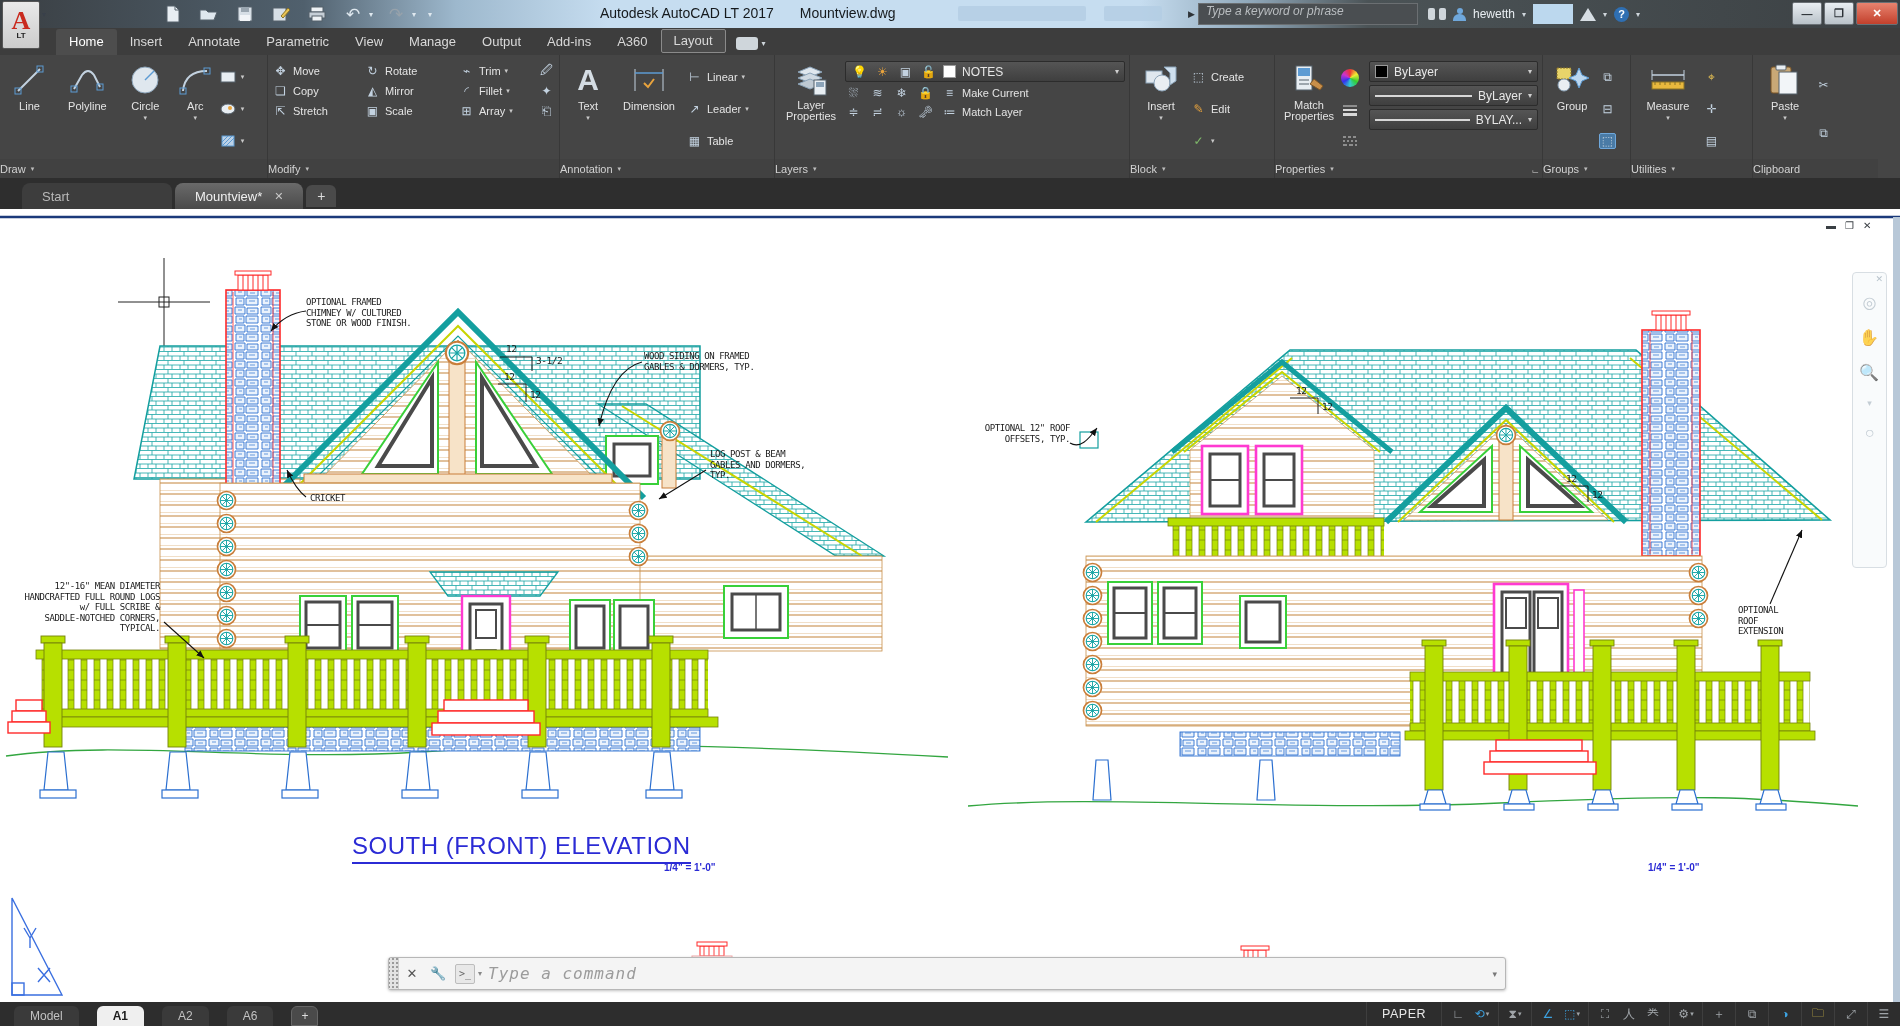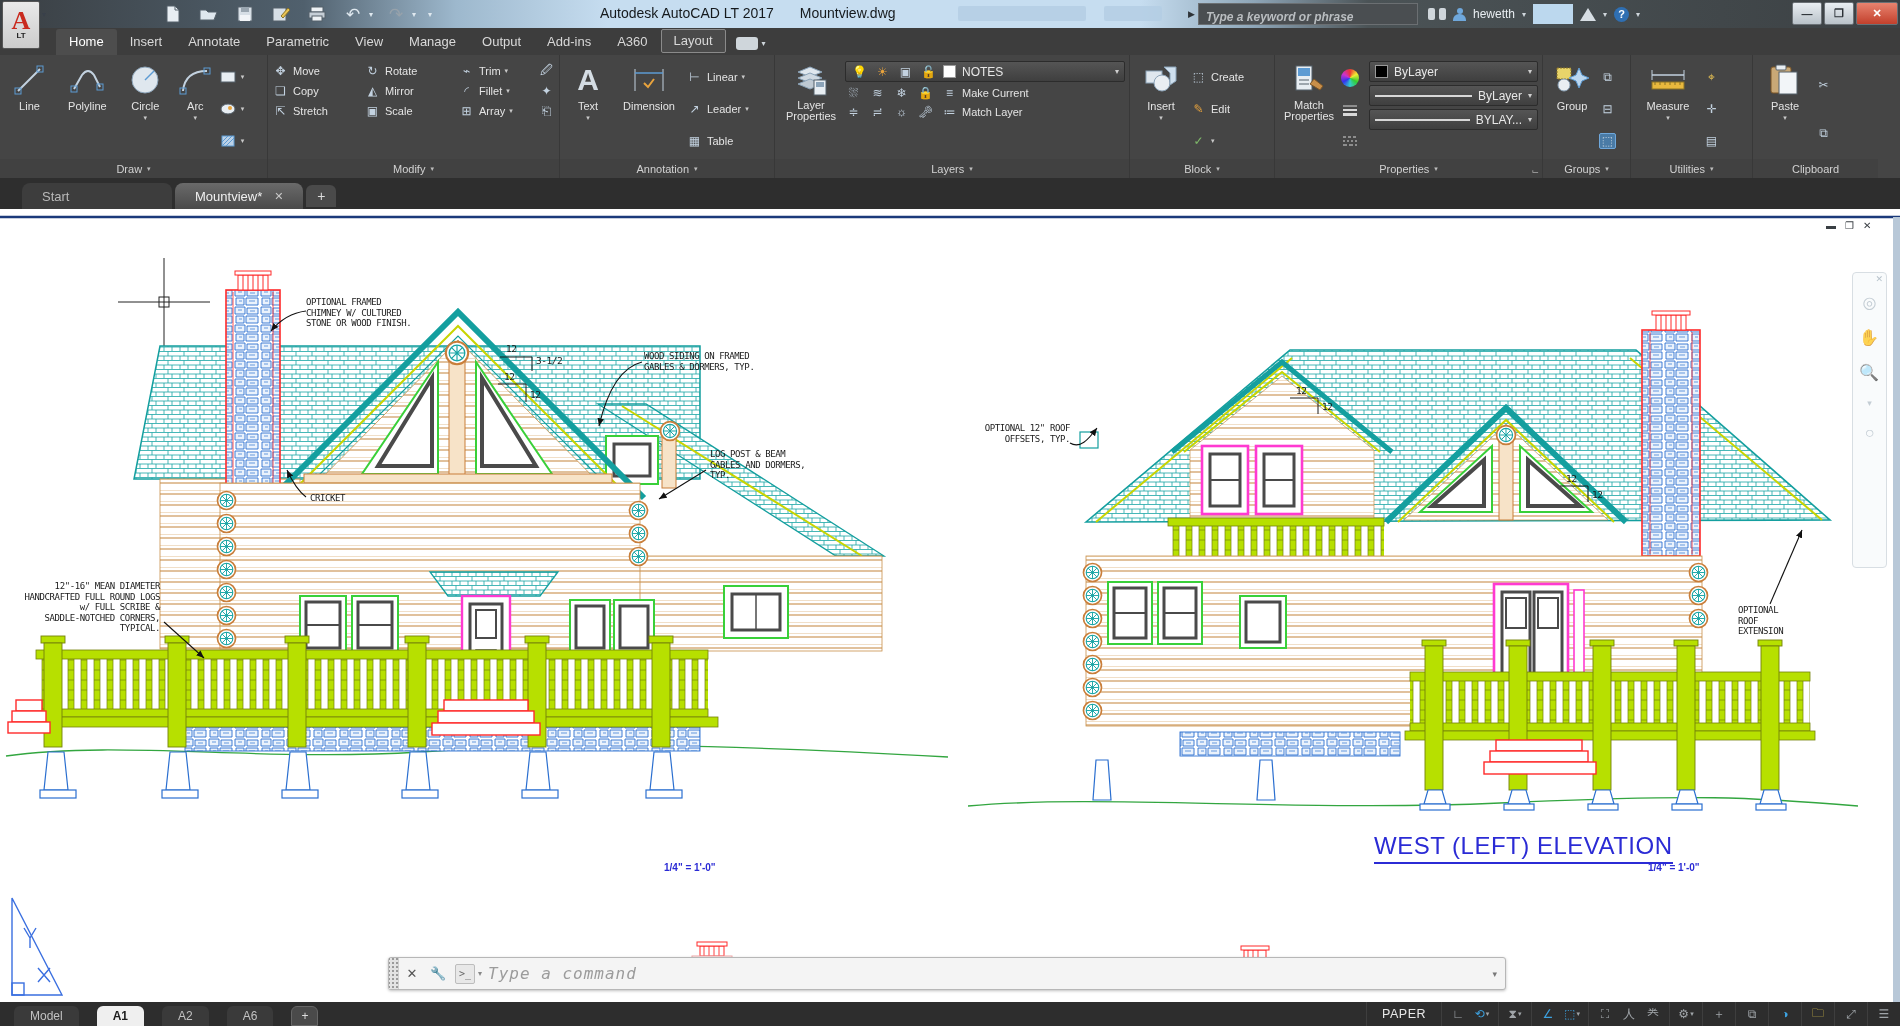--- a/index.html
+++ b/index.html
@@ -19,21 +19,21 @@
   .qat { position:absolute; top:2px; height:24px; display:flex; align-items:center; gap:10px; left:160px; }
   .qat .qbtn { width:26px; height:22px; display:flex; align-items:center; justify-content:center; }
   .qat svg { display:block; }
   .qat .caret { color:#dfe8ef; font-size:8px; margin-left:-7px; }
   #title-text { position:absolute; left:600px; top:5px; font-size:14px; color:#15191c; white-space:nowrap; }
   #title-doc { margin-left:26px; }
   .redact { position:absolute; top:6px; height:15px; background:#b3cde4; border-radius:2px; opacity:.8; }
   #search-wrap { position:absolute; left:1188px; top:3px; width:230px; height:22px; display:flex; align-items:center; }
   #search-caret { color:#2e3338; font-size:9px; margin-right:3px; }
   #search-box { flex:1; height:22px; background:#4a4e51; border:1px solid #6b6f72; color:#b9bdc0;
-    font-style:italic; font-size:12px; display:flex; align-items:flex-end; padding-left:7px;font-weight:bold; }
+    font-style:italic; font-size:12px; display:flex; align-items:flex-start; padding-left:7px; }
   #idbar { position:absolute; left:1428px; top:2px; height:24px; display:flex; align-items:center; gap:7px; }
   .binoc { width:18px; height:12px; position:relative; }
   .binoc::before,.binoc::after { content:""; position:absolute; top:0; width:7px; height:12px; background:#cfd6db; border-radius:2px; }
   .binoc::after { right:0; }
   .person { width:13px; height:13px; position:relative; }
   .person::before { content:""; position:absolute; left:3.5px; top:0; width:6px; height:6px; border-radius:50%; background:#6fa8dc; }
   .person::after { content:""; position:absolute; left:0; top:6px; width:13px; height:7px; border-radius:6px 6px 0 0; background:#6fa8dc; }
   #username { color:#e8edf1; font-size:12px; }
   .tb-caret { color:#cfd6db; font-size:8px; }
   #avatar-patch { width:40px; height:20px; background:#bcd8ee; }
@@ -52,21 +52,21 @@
   .rtab.active { background:#4d4d4d; border-radius:3px 3px 0 0; color:#fff;margin-top:24px; }
   .rtab.boxed { border:1px solid #8a8a8a; background:#4a4a4a; border-radius:2px; margin-bottom:2px; padding:3px 12px 4px; }
   #tabrow .tab-extra { margin-left:10px; margin-bottom:5px; display:flex; align-items:center; gap:4px; }
   #tabrow .tab-extra .pic { width:22px; height:13px; background:#cfd6db; border-radius:3px; }
   #tabrow .tab-extra .caret { color:#cfd6db; font-size:8px; }
 
   
   #ribbon { position:absolute; left:0; top:55px; width:1900px; height:123px; background:#454545; display:flex; }
   .panel { height:123px; border-right:1px solid #383838; display:flex; flex-direction:column; }
   .panel-body { flex:1; display:flex; padding:4px 4px 0; gap:2px; }
-  .panel-label { height:19px; display:flex; align-items:center; justify-content:center; gap:5px;
+  .panel-label { height:19px; display:flex; align-items:center; justify-content:flex-start; gap:5px;
     color:#d2d2d2; font-size:11px; background:#414141; }
   .panel-label .dn { font-size:7px; color:#bdbdbd; }
   .bigbtn { display:flex; flex-direction:column; align-items:center; justify-content:flex-start; padding-top:3px; gap:2px; color:#e4e4e4; font-size:11px; }
   .bigbtn .ic { height:36px; display:flex; align-items:center; justify-content:center; }
   .bigbtn .dn { font-size:7px; color:#c9c9c9; }
   .smallcol { display:flex; flex-direction:column; justify-content:space-around; padding:2px 0; }
   .srow { display:flex; align-items:center; gap:4px; color:#e4e4e4; font-size:11px; }
   .srow .dn { font-size:7px; color:#c9c9c9; }
   .mini { width:17px; height:16px; display:flex; align-items:center; justify-content:center; font-size:12px; color:#c3d2e0; }
   .combo { height:21px; background:linear-gradient(180deg,#555,#3f3f3f); border:1px solid #2c2c2c; border-radius:2px;
@@ -961,22 +961,22 @@
 
     <span class="pitch" style="left:506px; top:134px">12</span>
     <span class="pitch" style="left:536px; top:146px">3-1/2</span>
     <span class="pitch" style="left:504px; top:162px">12</span>
     <span class="pitch" style="left:530px; top:180px">12</span>
     <span class="pitch" style="left:1296px; top:176px">12</span>
     <span class="pitch" style="left:1322px; top:192px">12</span>
     <span class="pitch" style="left:1566px; top:264px">12</span>
     <span class="pitch" style="left:1592px; top:280px">12</span>
 
+    <div class="etitle" style="left:352px; top:623px">SOUTH (FRONT) ELEVATION</div>
     <div class="escale" style="left:664px; top:653px">1/4" = 1'-0"</div>
-    <div class="etitle" style="left:1374px; top:623px">WEST (LEFT) ELEVATION</div>
     <div class="escale" style="left:1648px; top:653px">1/4" = 1'-0"</div>
 
     <div id="vp-btns">
       <span>▬</span>
       <span>❐</span>
       <span>✕</span>
     </div>
 
     <div id="navbar">
       <span class="nx">✕</span>

